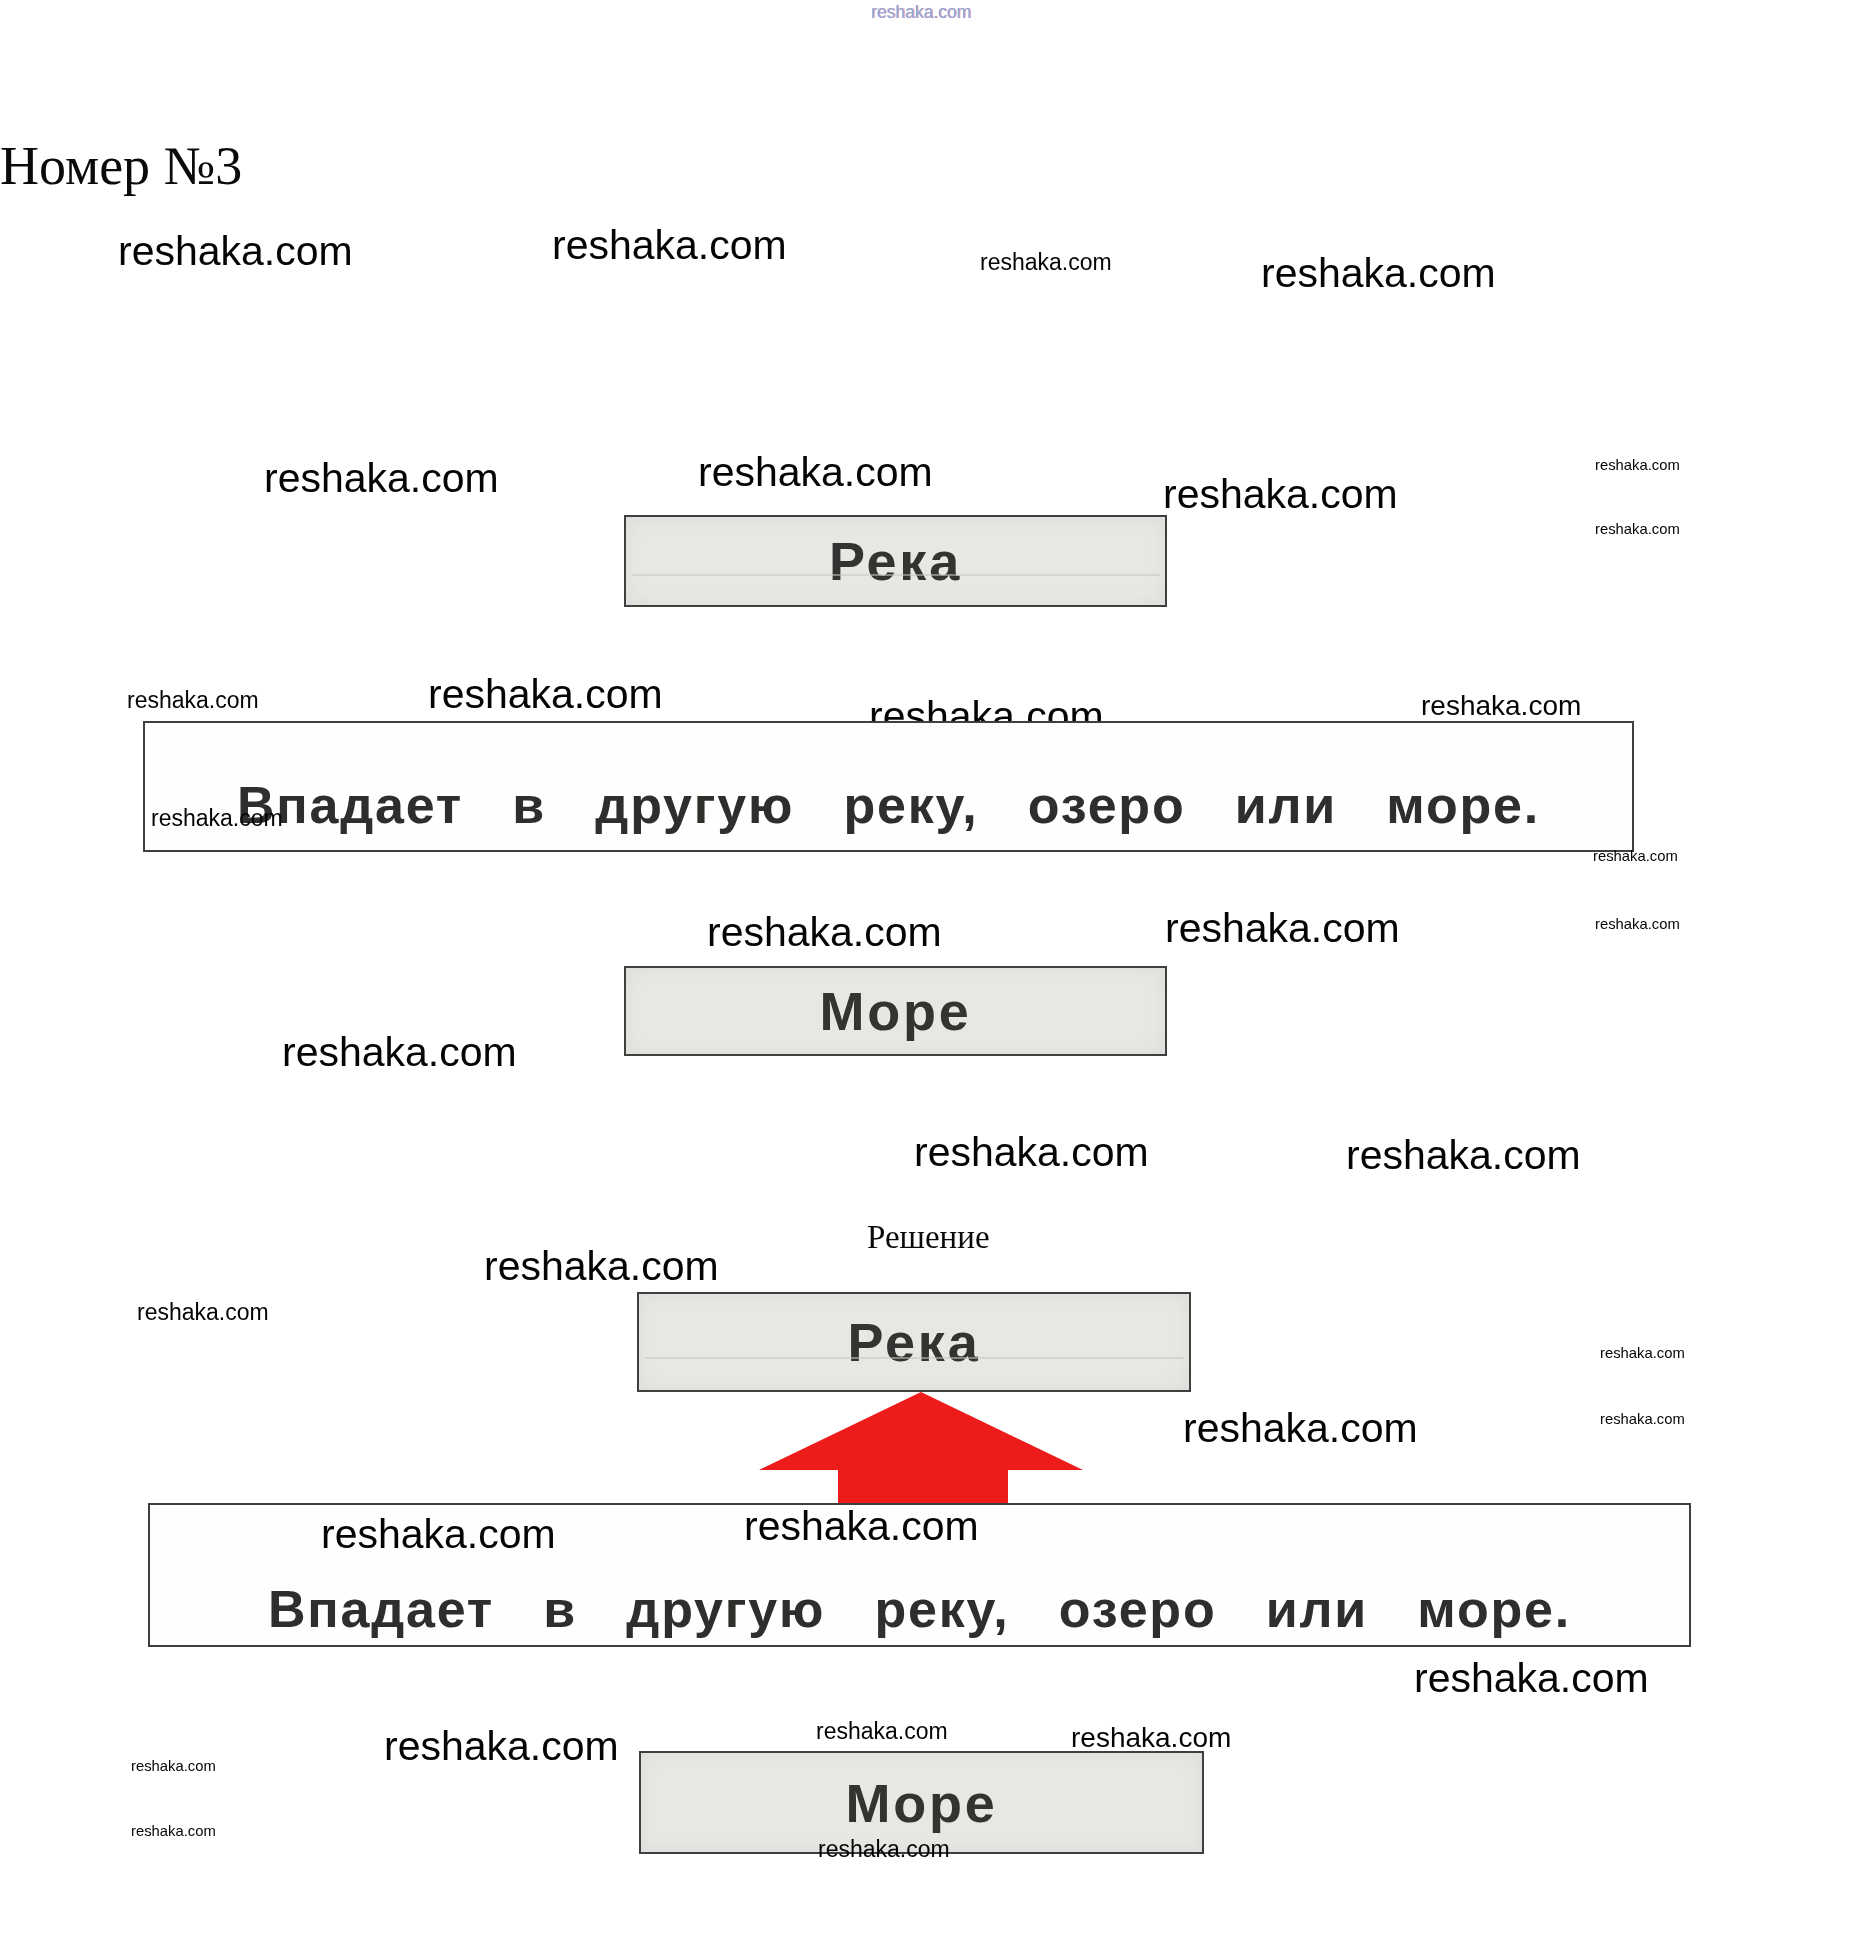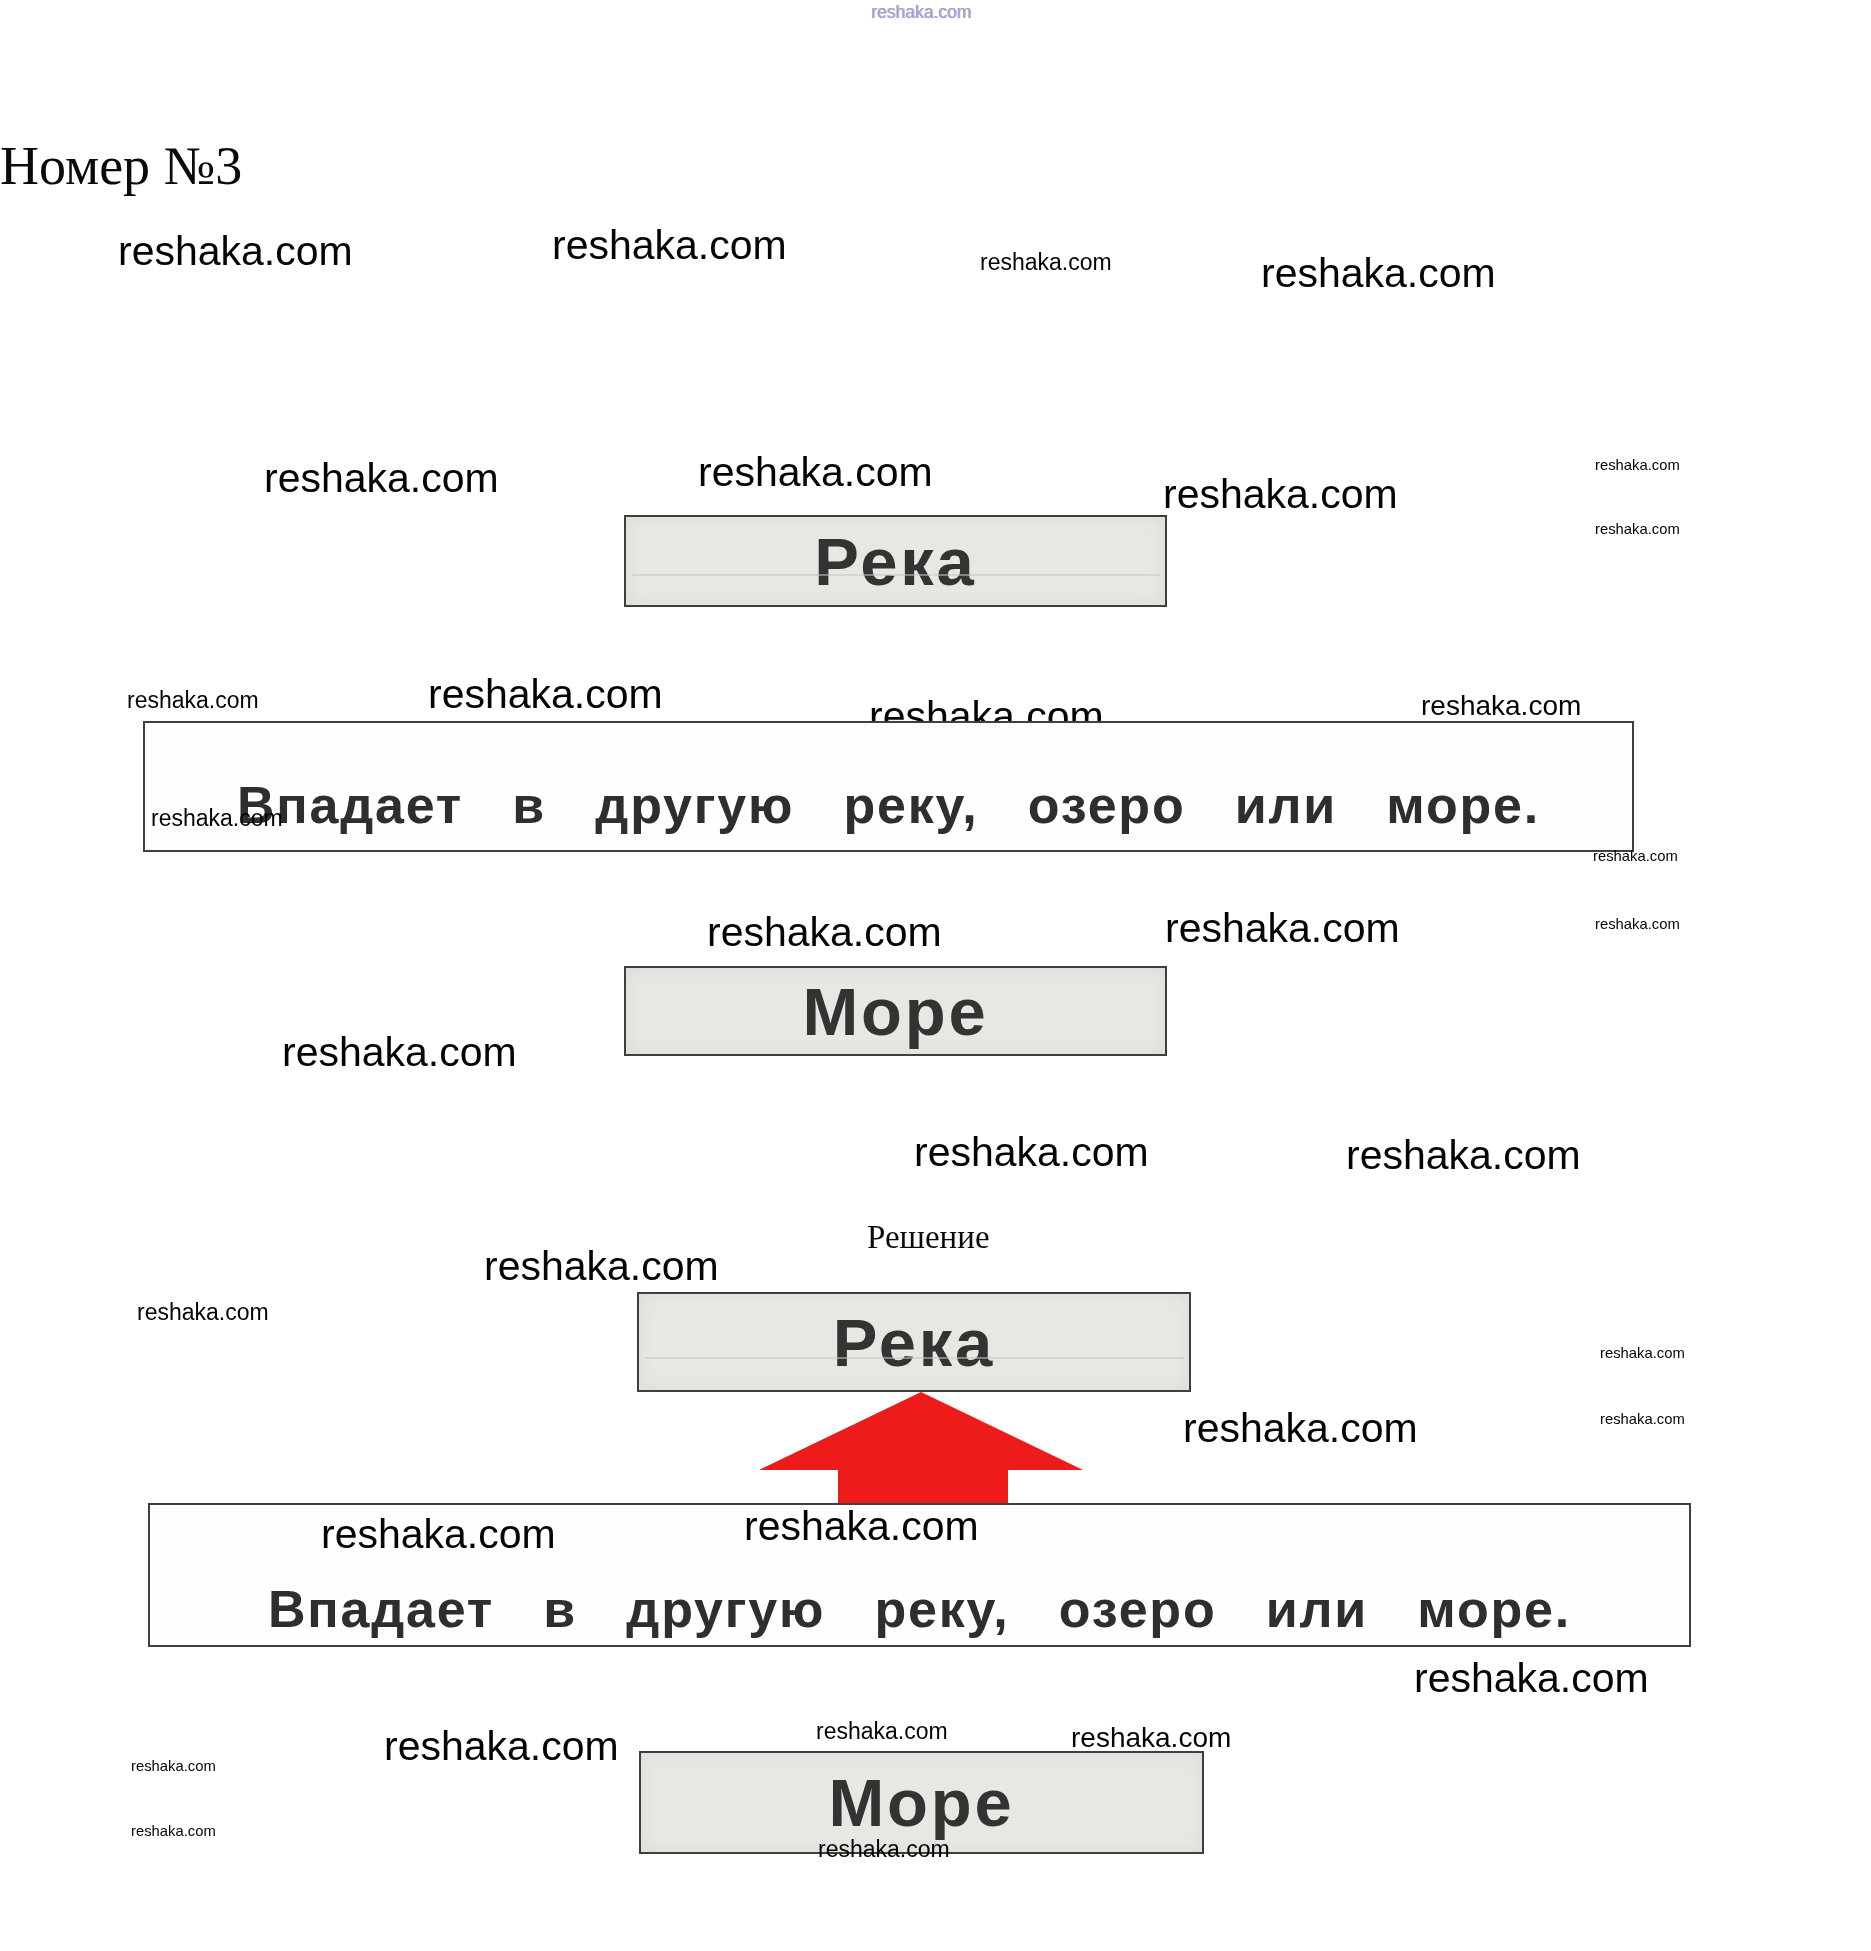--- a/index.html
+++ b/index.html
@@ -57,21 +57,21 @@
     position: absolute;
     background: #e8e7e4;
     border: 2.8px solid #3f3f3f;
     display: flex;
     align-items: center;
     justify-content: center;
     box-shadow: inset 0 0 20px rgba(0,0,0,0.05);
   }
   .gray-box .label {
     font-weight: bold;
-    font-size: 67px;
+    font-size: 54px;
     color: #333331;
     letter-spacing: 2.8px;
   }
   .ruled-line {
     position: absolute;
     left: 5.5px; right: 5.5px;
     height: 1.8px;
     background: #c7c6c2;
     opacity: 0.55;
   }

